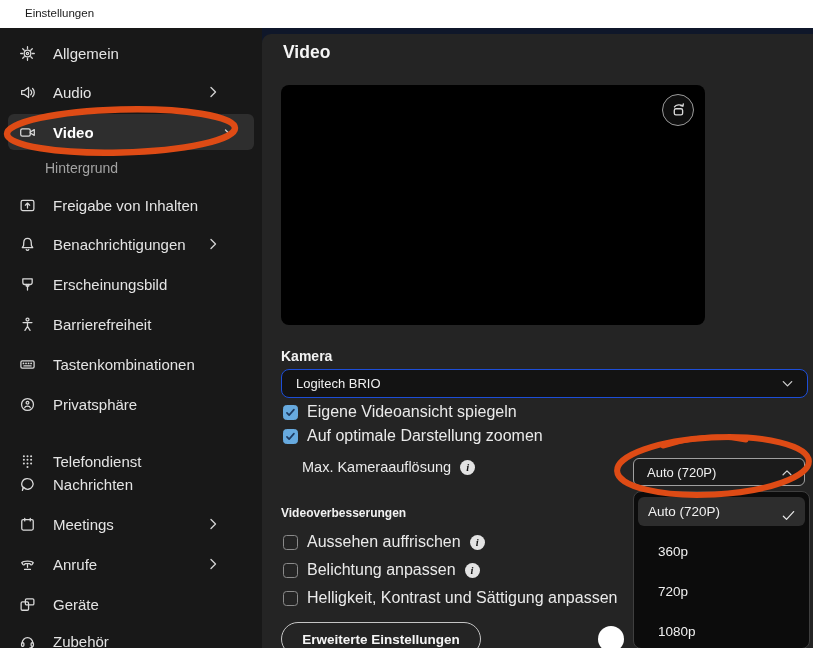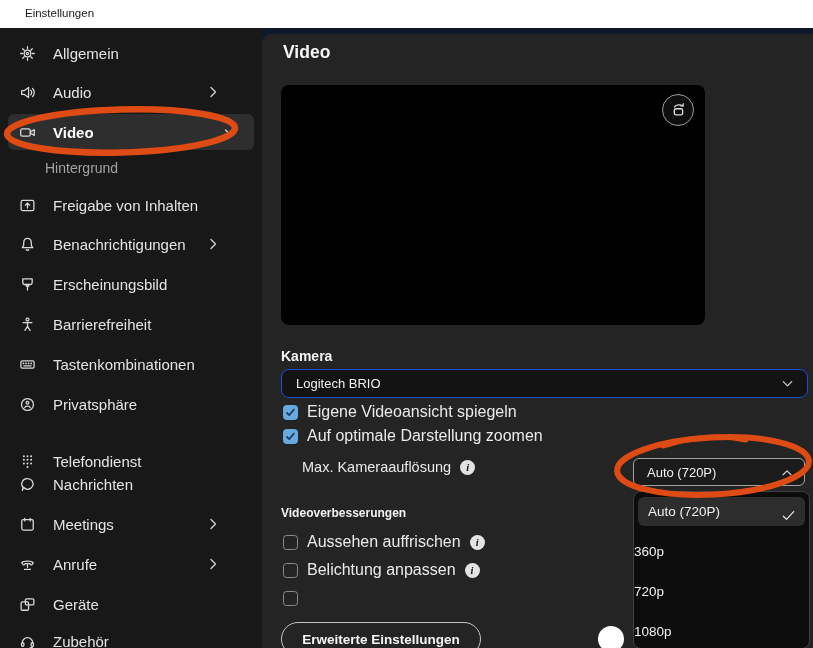--- a/index.html
+++ b/index.html
@@ -48,21 +48,21 @@
   .resbtn{position:absolute;left:371px;top:424px;width:172px;height:28px;background:#1b1b1b;
           border:1px solid #a0a0a0;border-radius:6px;display:flex;align-items:center;box-sizing:border-box;}
   .resbtn .val{margin-left:13px;font-size:13px;color:#f0f0f0;}
   .resbtn .chev{position:absolute;right:10px;top:7px;width:14px;height:14px;}
   .menu{position:absolute;left:371px;top:457px;width:177px;height:158px;background:#0c0c0c;
         border:1px solid #3f3f3f;border-radius:8px;box-sizing:border-box;z-index:6;}
   .menu .opt{position:absolute;font-size:13.5px;color:#f0f0f0;}
   .opt.sel{left:4px;right:4px;top:5px;height:29px;background:#2d2d2d;border-radius:6px;
            line-height:29px;padding-left:10px;}
   .opt.sel .chk{position:absolute;right:9px;top:7px;width:15px;height:15px;}
-  .opt.plain{left:0;height:28px;line-height:28px;text-align:right;}
+  .opt.plain{left:24px;height:28px;line-height:28px;text-align:right;}
   .vv-title{position:absolute;left:19px;top:472px;font-size:12px;font-weight:bold;color:#f2f2f2;}
   .advbtn{position:absolute;left:19px;top:588px;width:200px;height:34px;border:1px solid #c4c4c4;
           border-radius:17px;background:transparent;color:#f5f5f5;font-size:13.5px;font-weight:bold;
           font-family:"Liberation Sans",sans-serif;display:flex;align-items:center;justify-content:center;}
   .crescent{position:absolute;left:336px;top:592px;width:26px;height:26px;border-radius:50%;
             background:#ffffff;z-index:5;}
   
   .anno{position:absolute;left:0;top:0;width:813px;height:648px;pointer-events:none;z-index:20;}
 </style>
 </head>
@@ -311,20 +311,21 @@
     </div>
 
     <div class="chkrow" style="top:527px">
       <span class="box"></span>
       <span class="txt">Belichtung anpassen</span>
       <span class="info">i</span>
     </div>
 
     <div class="chkrow" style="top:555px">
       <span class="box"></span>
+      <span class="txt">Helligkeit, Kontrast und Sättigung anpassen</span>
     </div>
 
     <button class="advbtn">Erweiterte Einstellungen</button>
 
     <div class="crescent"></div>
 
     <div class="menu">
       <div class="opt sel">
         <span>Auto (720P)</span>
         <span class="chk"><svg class="chv" width="15" height="15" viewBox="0 0 16 16" style="stroke:#e8e8e8;stroke-width:1.3">

